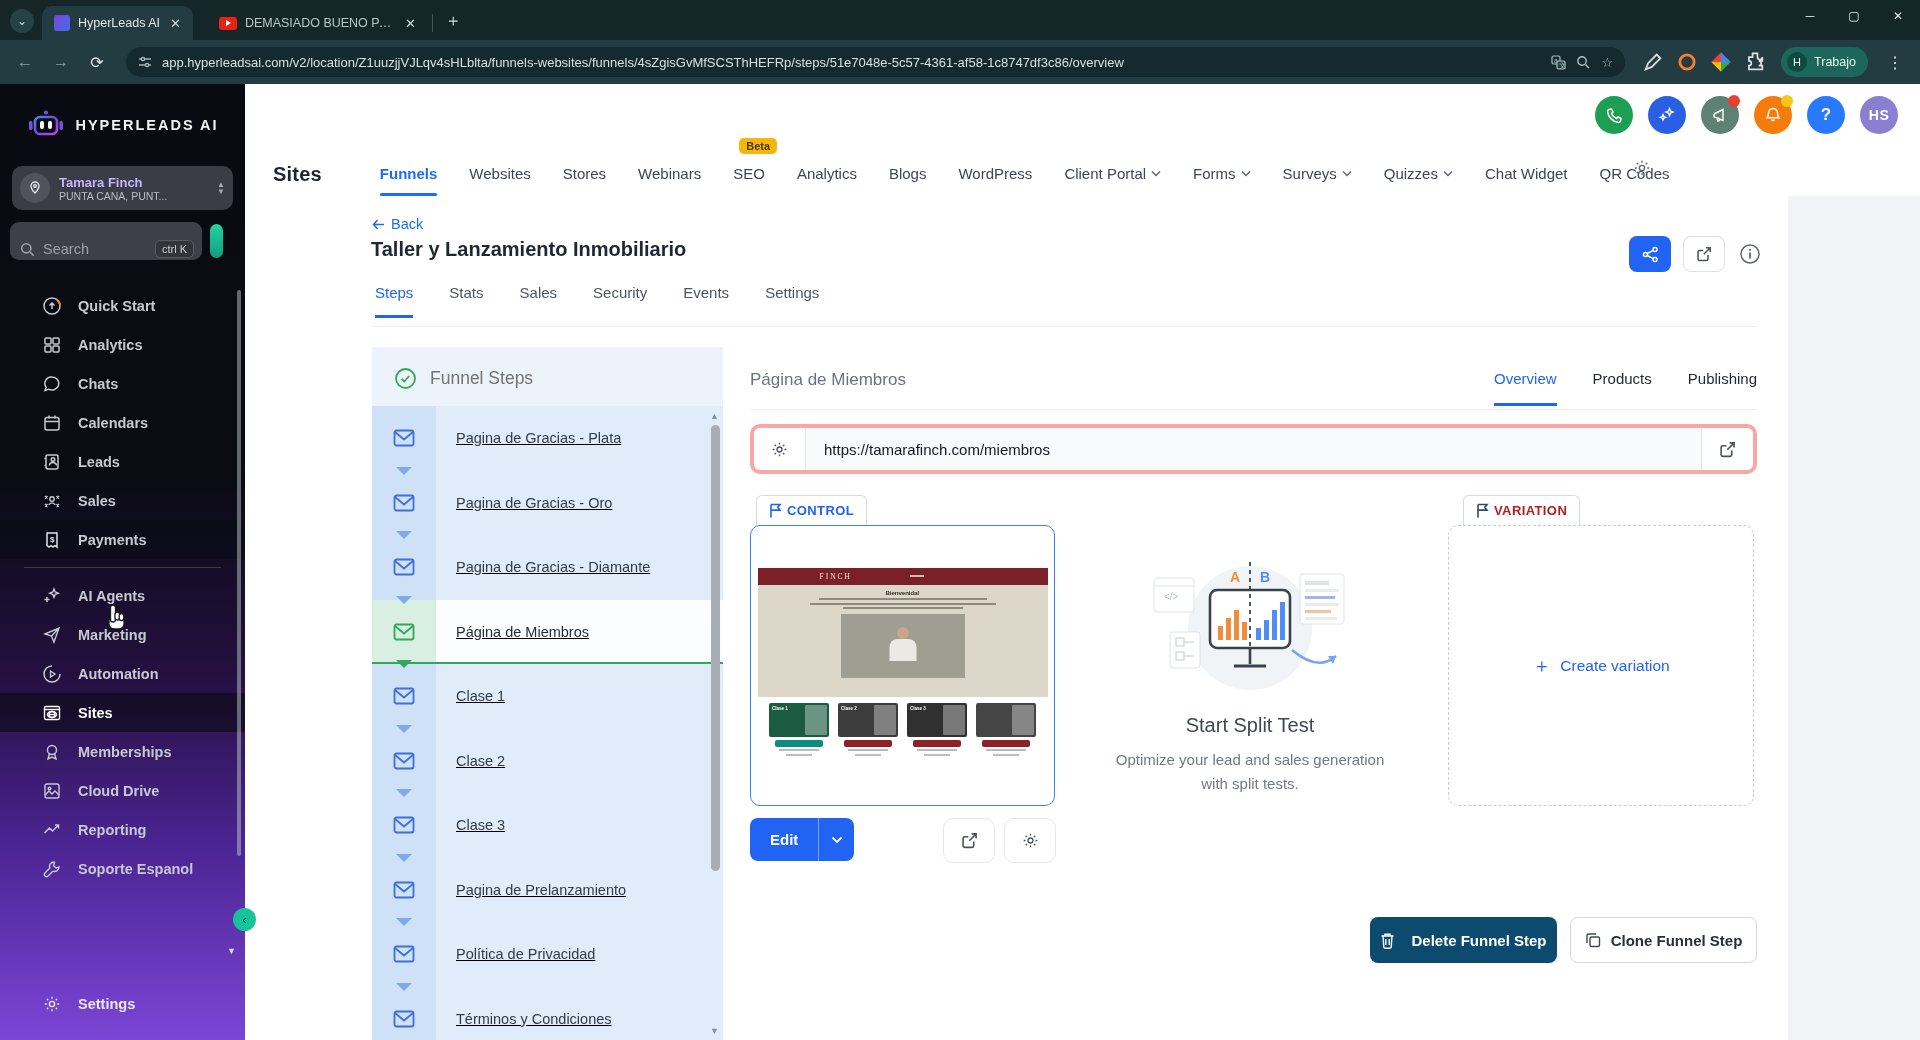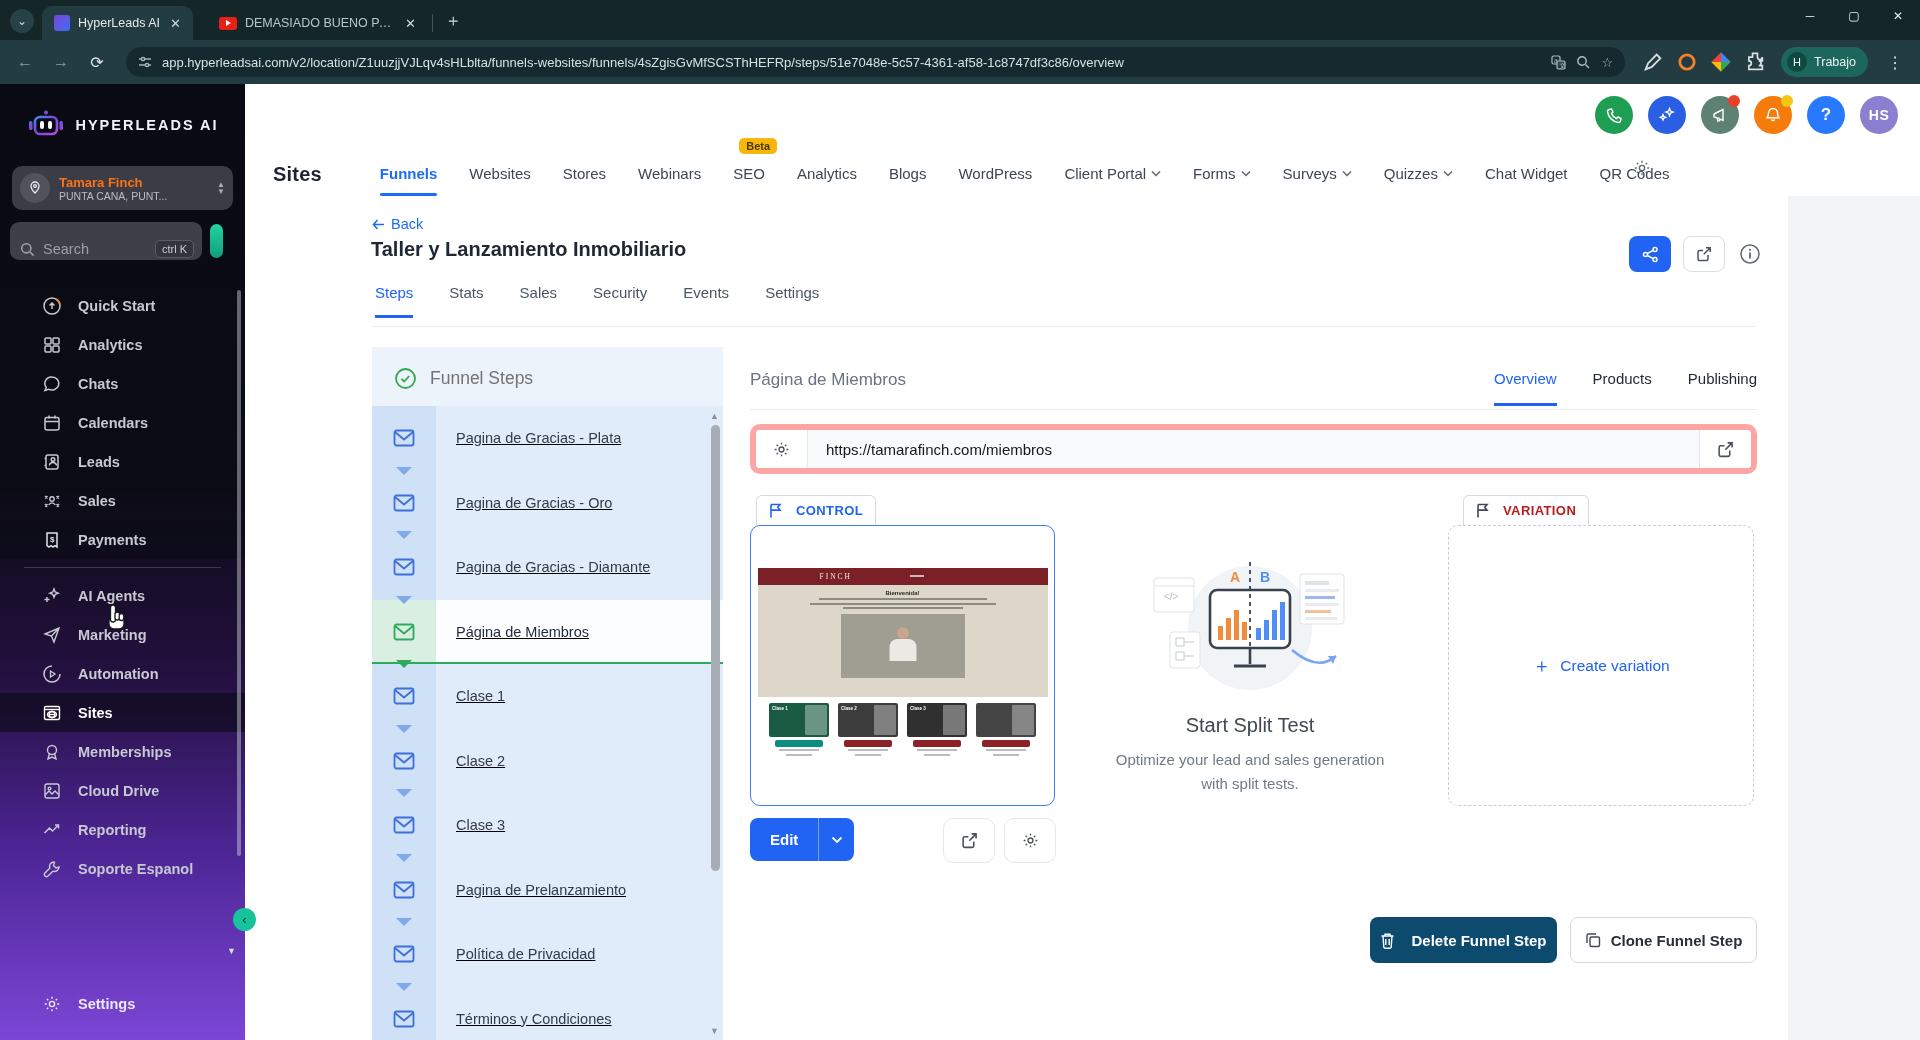--- a/index.html
+++ b/index.html
@@ -31,21 +31,21 @@
   .profile-chip { height:30px; background:#1d665b; border-radius:15px; display:flex; align-items:center; gap:7px; padding:0 12px 0 6px; margin:0 6px; }
   .profile-chip .pi { width:20px; height:20px; border-radius:50%; background:#0f4a41; color:#fff; font-size:11px; display:flex; align-items:center; justify-content:center; }
   .profile-chip .pn { color:#eef4f3; font-size:12.5px; }
 
   
   .sidebar { position:absolute; left:0; top:84px; width:245px; height:956px; background:linear-gradient(180deg,#0a0a12 0%,#0b0b14 42%,#241040 62%,#4c2594 80%,#7b46d6 100%); overflow:hidden; }
   .logo-row { display:flex; align-items:center; justify-content:center; gap:9px; margin-top:26px; }
   .logo-text { color:#f2f2f6; font-size:14.5px; letter-spacing:2px; font-weight:600; }
   .account { position:absolute; left:12px; top:82px; width:221px; height:44px; background:#3b3c45; border-radius:10px; display:flex; align-items:center; padding:0 8px; gap:9px; }
   .acc-ic { width:30px; height:30px; border-radius:50%; background:#52525c; display:flex; align-items:center; justify-content:center; color:#e8e8ee; }
-  .acc-name { color:#f97316; font-size:13px; font-weight:700; line-height:15px; }
+  .acc-name { color:#c4b5fd; font-size:13px; font-weight:700; line-height:15px; }
   .acc-loc { color:#b9bdc4; font-size:10.5px; }
   .acc-chevs { margin-left:auto; color:#aab; font-size:8px; line-height:7px; text-align:center; }
   .searchbox { position:absolute; left:10px; top:138px; width:192px; height:38px; background:#3e3f48; border-radius:9px; display:flex; align-items:center; padding:16px 8px 0 10px; gap:8px;justify-content:flex-end; }
   .searchbox input { background:transparent; border:none; outline:none; color:#d7d9de; font-size:14.5px; width:86px; font-family:"Liberation Sans",sans-serif; }
   .searchbox input::placeholder { color:#9aa0a8; }
   .kbd { margin-left:auto; background:#33343c; border:1px solid #5a5b64; border-radius:5px; color:#c9cdd3; font-size:11px; padding:2px 6px; white-space:nowrap; }
   .zap-pill { position:absolute; left:210px; top:140px; width:13px; height:34px; border-radius:7px; background:linear-gradient(180deg,#23d3a2,#0f9f7b); }
   .sb-list { position:absolute; left:0; top:202px; width:245px; }
   .sb-item { display:flex; align-items:center; gap:16px; height:39px; padding-left:42px; color:#c7c9d1; font-size:14.5px; font-weight:600; }
   .sb-item svg { flex:0 0 auto; }
@@ -104,25 +104,25 @@
   .fscroll-thumb { position:absolute; right:3px; top:78px; width:9px; height:446px; background:#a7adb5; border-radius:5px; z-index:5; }
   .fscroll-up { position:absolute; right:4px; top:64px; color:#8a9097; font-size:9px; z-index:5; }
   .fscroll-down { position:absolute; right:4px; bottom:4px; color:#8a9097; font-size:9px; z-index:5; }
 
   
   .dheader { position:absolute; left:505px; top:174px; width:1007px; height:40px; border-bottom:1px solid #e8ebef; display:flex; align-items:flex-start; }
   .dtitle { font-size:17px; color:#6a7380; }
   .dtabs { margin-left:auto; display:flex; gap:36px; }
   .dtab { font-size:15px; color:#1f2733; padding-bottom:16px; }
   .dtab.active { color:#2163f3; border-bottom:3px solid #2163f3; }
-  .urlrow { position:absolute; left:505px; top:228px; width:1007px; height:50px; background:#f8fafc; border:6px solid #fca5a5; border-radius:10px; display:flex; align-items:stretch; overflow:hidden; }
+  .urlrow { position:absolute; left:505px; top:228px; width:1007px; height:50px; background:#f8fafc; border:4px solid #fca5a5; border-radius:10px; display:flex; align-items:stretch; overflow:hidden; }
   .url-gear { width:52px; background:#fff; border-right:1px solid #e3e8ee; display:flex; align-items:center; justify-content:center; color:#4a525d; }
   .url-text { display:flex; align-items:center; padding-left:18px; font-size:15px; color:#15191f; flex:1; }
   .url-open { width:52px; background:#fff; border-left:1px solid #e3e8ee; display:flex; align-items:center; justify-content:center; color:#4a525d; }
-  .flagtab { position:absolute; height:30px; display:flex; align-items:center; gap:14px; padding:0 12px; background:#fff; border:1px solid #d5dbe3; border-bottom:none; border-radius:6px 6px 0 0; font-size:13px; font-weight:700; letter-spacing:.4px; }
+  .flagtab { position:absolute; height:30px; display:flex; align-items:center; gap:5px; padding:0 12px; background:#fff; border:1px solid #d5dbe3; border-bottom:none; border-radius:6px 6px 0 0; font-size:13px; font-weight:700; letter-spacing:.4px; }
   .flagtab.ctl { left:511px; top:299px; color:#2163f3; }
   .flagtab.var { left:1218px; top:299px; color:#b91c1c; }
   .ctl-card { position:absolute; left:505px; top:329px; width:305px; height:281px; border:1.6px solid #3f7df6; border-radius:10px; background:#fff; display:flex; align-items:center; justify-content:center; }
   .var-card { position:absolute; left:1203px; top:329px; width:306px; height:281px; border:1.5px dashed #c6cdd6; border-radius:10px; display:flex; align-items:center; justify-content:center; }
   .create-var { color:#2163f3; font-size:15.5px; display:flex; align-items:center; gap:9px; }
   .create-var .plus { font-size:19px; line-height:1; }
 
   
   .thumb { width:290px; height:268px; background:#fff; overflow:hidden; }
   .t-space { height:36px; }

